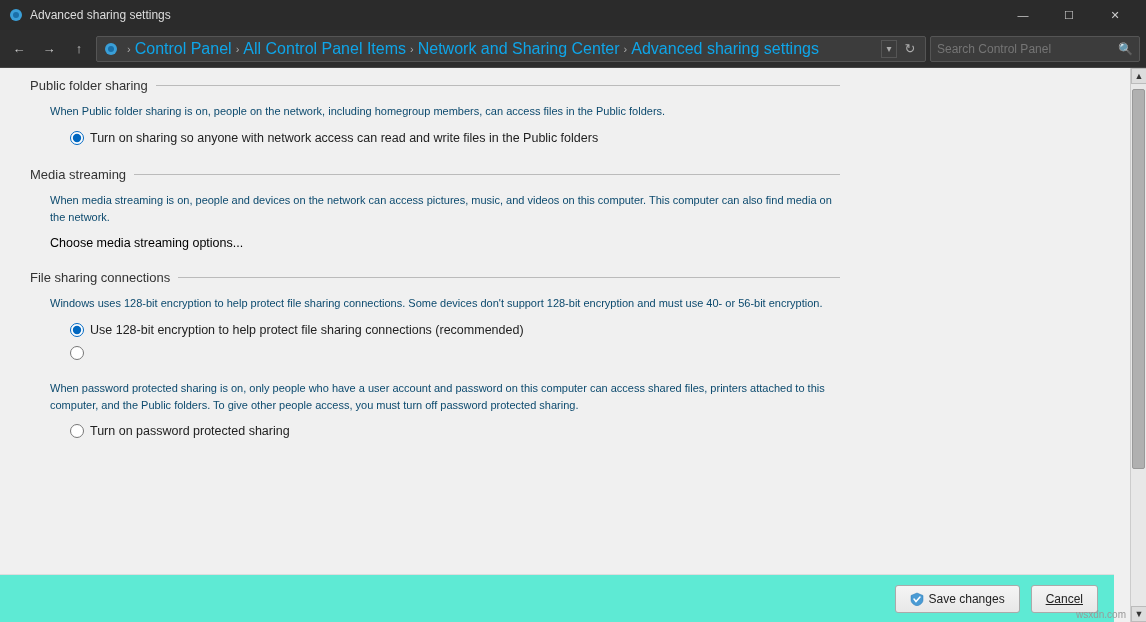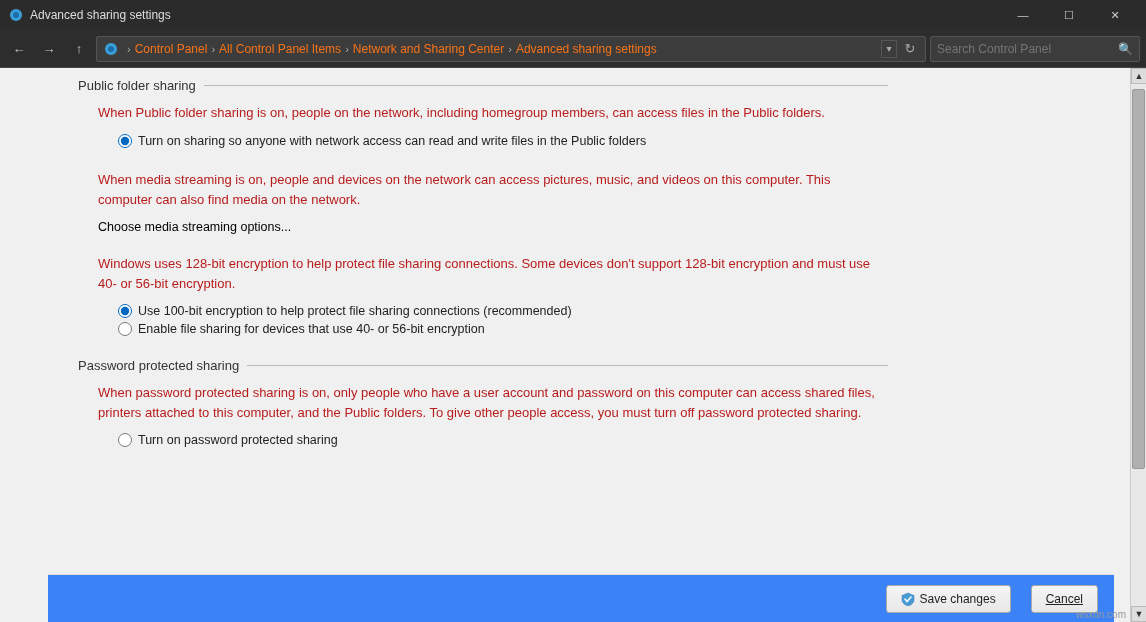--- a/index.html
+++ b/index.html
@@ -85,22 +85,22 @@
       height: 26px;
       display: flex;
       align-items: center;
       padding: 0 6px;
       color: #ddd;
       font-size: 12px;
       border-radius: 2px;
       gap: 0;
     }
     .path-segment {
-      color: #f97316;
-      font-size: 12px;
+      color: #0ea5e9;
+      font-size: 16px;
       white-space: nowrap;
     }
     .path-separator {
       color: #aaa;
       margin: 0 4px;
       font-size: 11px;
     }
     .path-arrow {
       margin-left: auto;
       display: flex;
@@ -164,21 +164,20 @@
       overflow: hidden;
     }
 
     
     .content-panel {
       flex: 1;
       background: #f0f0f0;
       overflow-y: auto;
       padding: 0 0 60px 0;
       position: relative;
-      margin-left: 48px;
     }
 
     .content-inner {
       padding: 10px 20px 10px 30px;
       max-width: 860px;
     }
 
     
     .scrollbar {
       width: 16px;
@@ -232,31 +231,32 @@
       font-size: 13px;
       white-space: nowrap;
     }
     .section-line {
       flex: 1;
       height: 1px;
       background: #bbb;
     }
 
     .section-desc {
-      color: #b91c1c;
-      font-size: 13px;
+      color: #0c4a6e;
+      font-size: 11px;
       margin-left: 20px;
       margin-bottom: 10px;
       line-height: 1.5;
     }
 
     .radio-group {
       margin-left: 40px;
       display: flex;
       flex-direction: column;
+      gap: 6px;
     }
     .radio-item {
       display: flex;
       align-items: flex-start;
       gap: 6px;
       color: #222;
       font-size: 12.5px;
       line-height: 1.4;
     }
     .radio-input {
@@ -276,27 +276,27 @@
       cursor: pointer;
     }
 
     
     .bottom-bar {
       position: absolute;
       bottom: 0;
       left: 0;
       right: 16px;
       height: 48px;
-      background: #3b82f6;
+      background: #5eead4;
       border-top: 1px solid #ddd;
       display: flex;
       align-items: center;
       justify-content: flex-end;
       padding: 0 16px;
-      gap: 20px;
+      gap: 11px;
     }
     .btn-save {
       height: 28px;
       padding: 0 14px;
       background: linear-gradient(to bottom, #f5f5f5, #e8e8e8);
       border: 1px solid #aaa;
       border-radius: 3px;
       font-size: 12px;
       color: #222;
       cursor: pointer;
@@ -386,43 +386,46 @@
         <p class="section-desc">When Public folder sharing is on, people on the network, including homegroup members, can access files in the Public folders.</p>
         <div class="radio-group">
           <label class="radio-item">
             <input type="radio" class="radio-input" name="publicFolder" checked="" style="">
             <span>Turn on sharing so anyone with network access can read and write files in the Public folders</span>
           </label>
         </div>
       </div>
 
       <div class="section">
+        <div class="section-header">
+          <span class="section-title">Media streaming</span>
+          <div class="section-line"></div>
+        </div>
         <p class="section-desc">When media streaming is on, people and devices on the network can access pictures, music, and videos on this computer. This computer can also find media on the network.</p>
         <a class="link-text">Choose media streaming options...</a>
       </div>
 
       <div class="section">
+        <div class="section-header">
+          <span class="section-title">File sharing connections</span>
+          <div class="section-line"></div>
+        </div>
         <p class="section-desc">Windows uses 128-bit encryption to help protect file sharing connections. Some devices don't support 128-bit encryption and must use 40- or 56-bit encryption.</p>
         <div class="radio-group">
           <label class="radio-item">
             <input type="radio" class="radio-input" name="fileSharing" checked="" style="">
-            <span>Use 100-bit encryption to help protect file sharing connections (recommended)</span>
+            <span>Use 128-bit encryption to help protect file sharing connections (recommended)</span>
           </label>
           <label class="radio-item">
             <input type="radio" class="radio-input" name="fileSharing" style="">
-            <span>Enable file sharing for devices that use 40- or 56-bit encryption</span>
           </label>
         </div>
       </div>
 
       <div class="section">
-        <div class="section-header">
-          <span class="section-title">Password protected sharing</span>
-          <div class="section-line"></div>
-        </div>
         <p class="section-desc">When password protected sharing is on, only people who have a user account and password on this computer can access shared files, printers attached to this computer, and the Public folders. To give other people access, you must turn off password protected sharing.</p>
         <div class="radio-group">
           <label class="radio-item">
             <input type="radio" class="radio-input" name="passwordSharing" style="">
             <span>Turn on password protected sharing</span>
           </label>
         </div>
       </div>
 
     </div>

